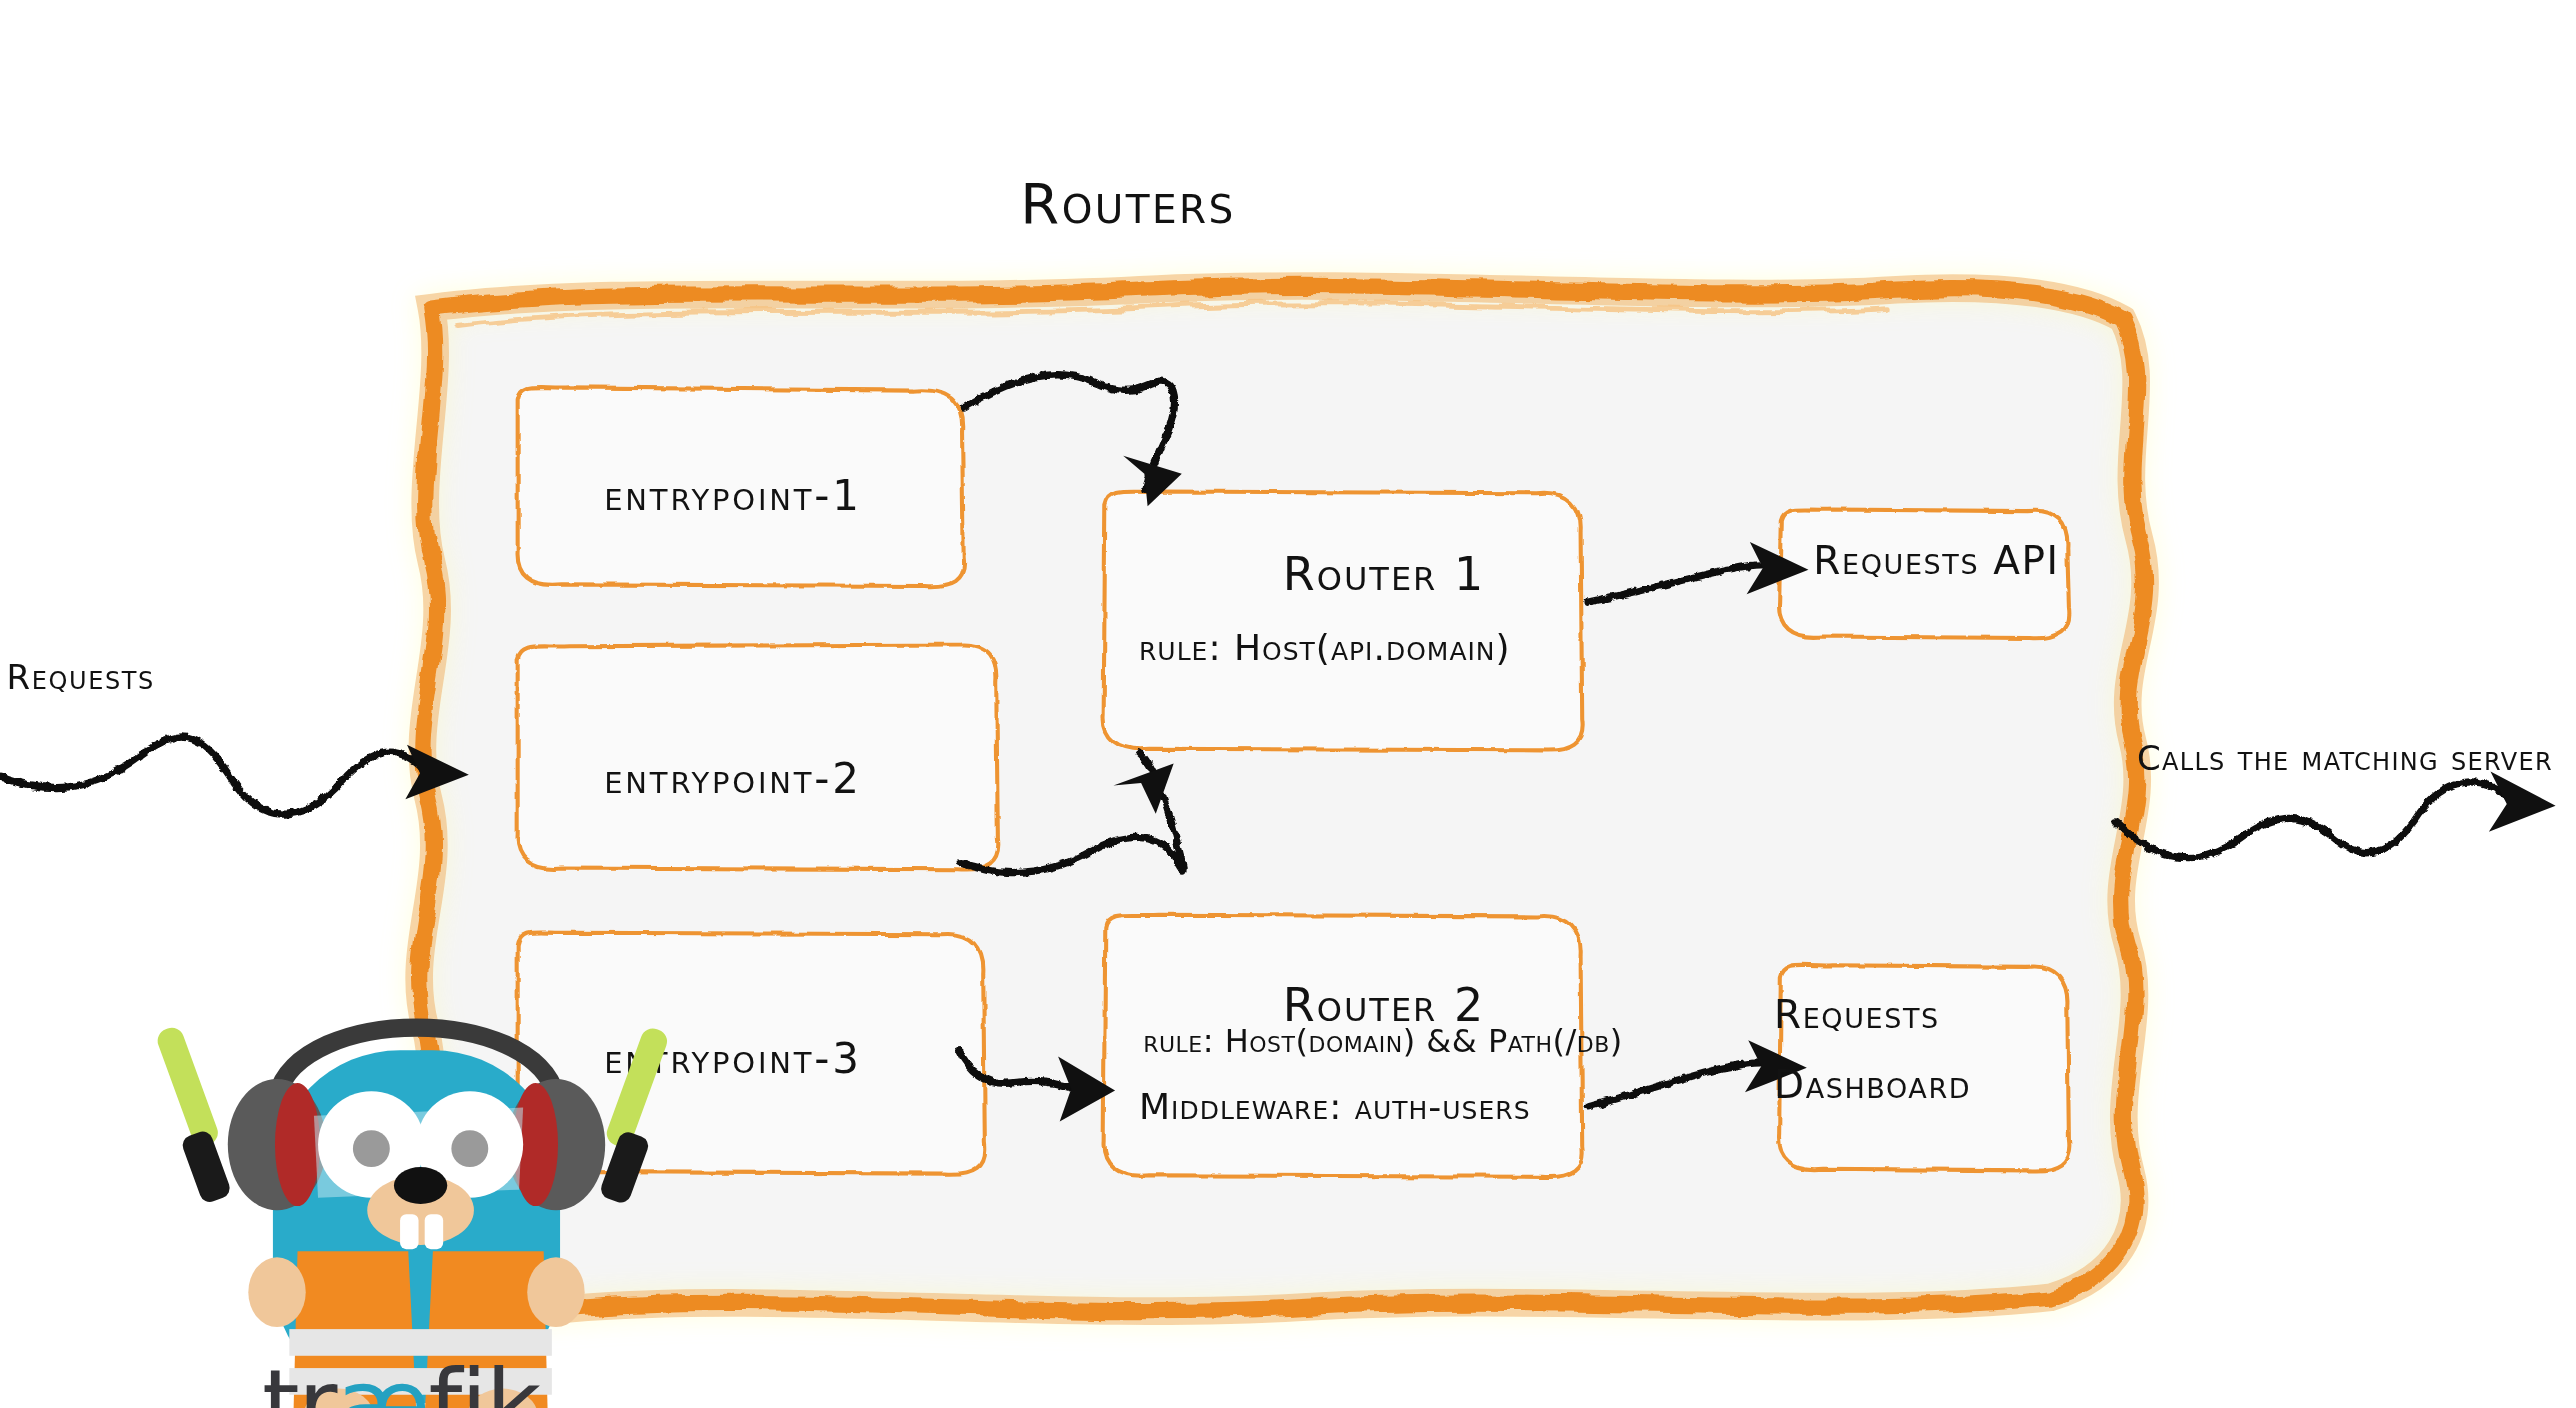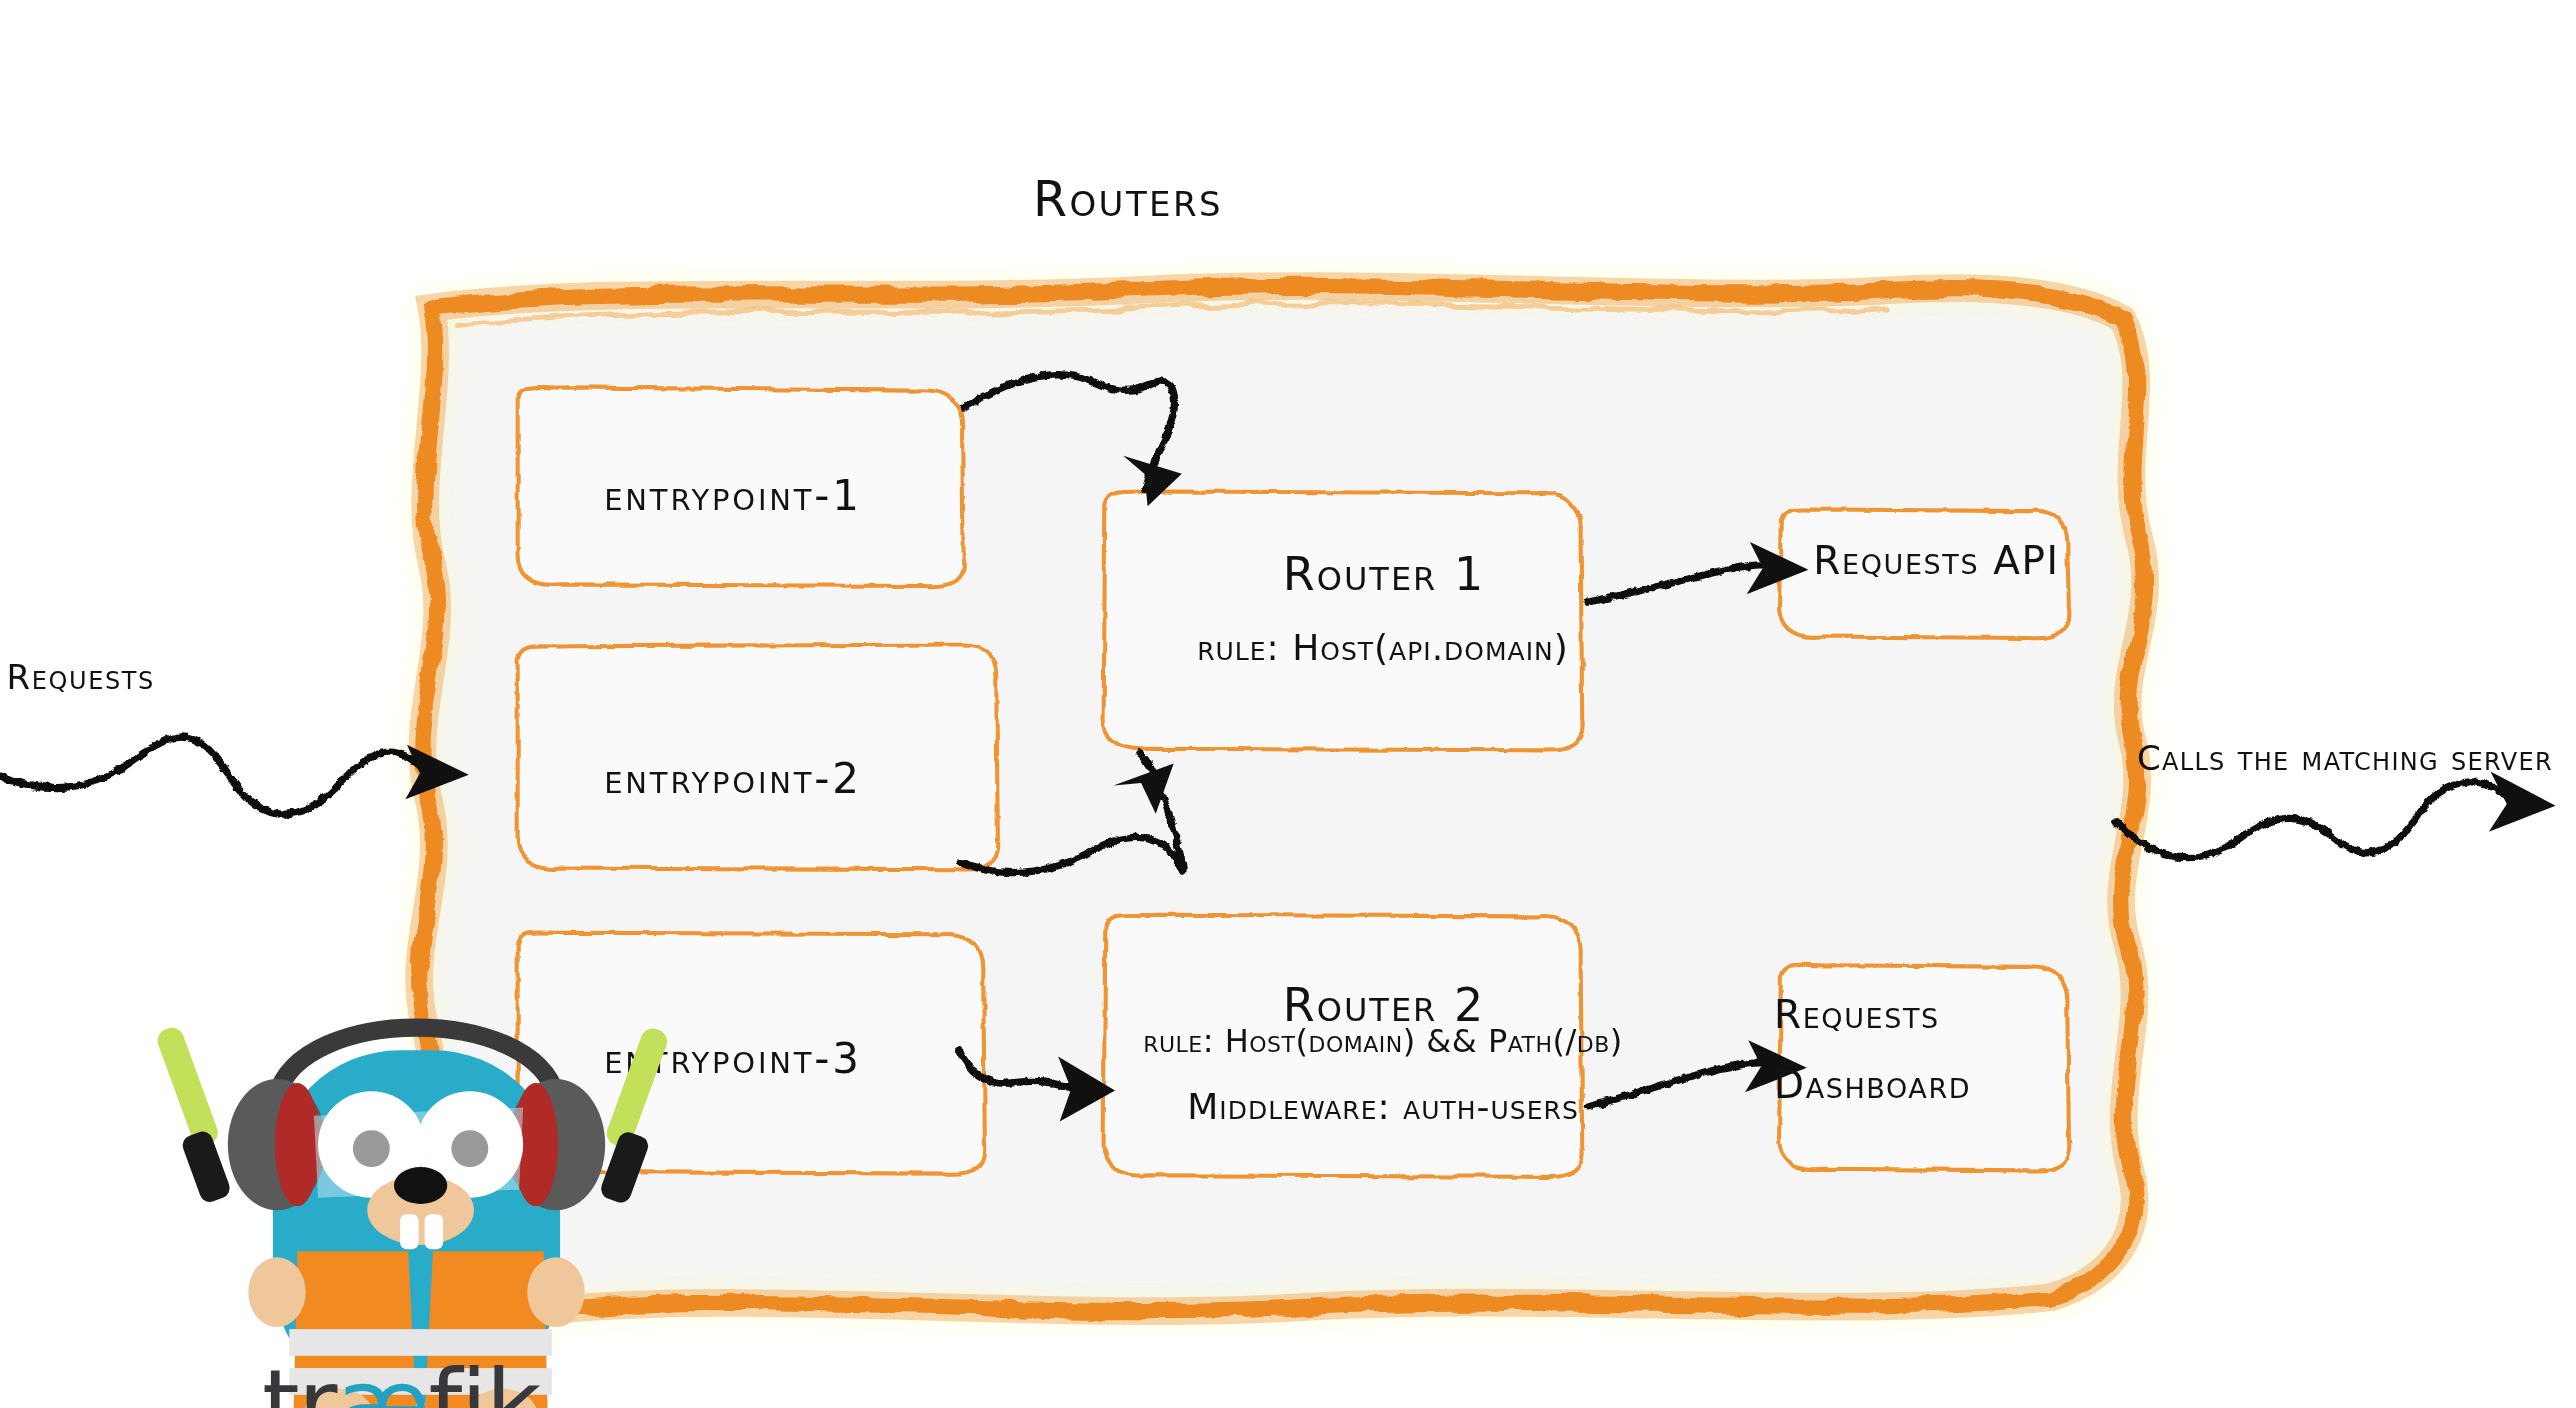--- a/index.html
+++ b/index.html
@@ -18,38 +18,38 @@
     font-variant:small-caps;
     font-weight:500;
     color:#121212;
     white-space:nowrap;
     letter-spacing:1.2px;
     line-height:1.12;
   }
 
   #routers-title{
     left:0;top:173px;width:2256px;text-align:center;
-    font-size:49px;letter-spacing:2.4px;
+    font-size:56px;letter-spacing:2.4px;
   }
 
   #requests-label{left:6.5px;top:658px;font-size:34px;letter-spacing:1.6px;}
   #calls-label{left:2137px;top:739px;font-size:34px;letter-spacing:1.3px;}
 
   .ep-label{
     font-size:42px;letter-spacing:2.8px;text-align:center;width:456px;
   }
   #ep1-label{left:505px;top:472px;}
   #ep2-label{left:505px;top:755px;}
   #ep3-label{left:505px;top:1035px;}
 
   .router-title{
     font-size:46px;letter-spacing:2px;text-align:center;width:472px;margin-top:36px;
   }
   .router-sub{
-    font-size:36px;letter-spacing:1px;text-align:center;width:488px;
+    font-size:36px;letter-spacing:1px;width:488px;
   }
   .router-sub-sm{
     font-size:32px;letter-spacing:0.5px;text-align:center;width:488px;
   }
 
   #r1-title{left:1148px;top:513px;}
   #r1-rule{left:1139px;top:628px;}
 
   #r2-title{left:1148px;top:944px;}
   #r2-rule{left:1139px;top:1024px;}

